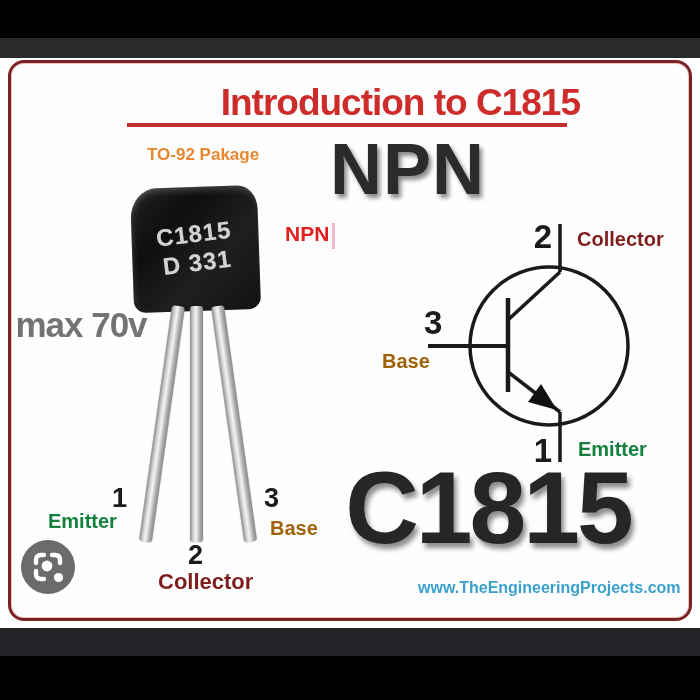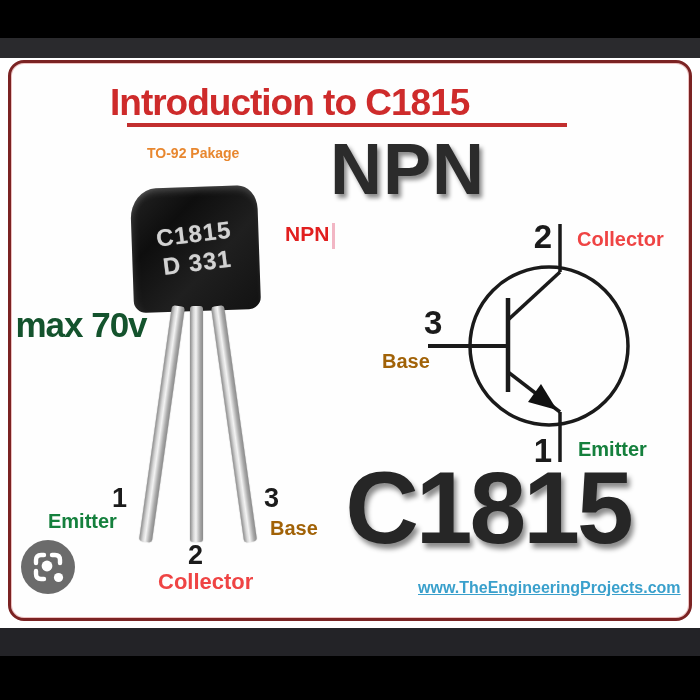--- a/index.html
+++ b/index.html
@@ -12,25 +12,25 @@
   .bar-gray-top     { position:absolute; left:0; top:38px; width:700px; height:20px;  background:#2a2a2d; }
   .bar-gray-bottom  { position:absolute; left:0; top:628px;width:700px; height:28px;  background:#232327; }
   .bar-black-bottom { position:absolute; left:0; top:656px;width:700px; height:44px;  background:#000; }
 
   
   .card { position:absolute; left:8px; top:60px; width:684px; height:561px;
           background:#fefefe; border:3px solid #7b2323; border-radius:16px;
           box-shadow:inset 0 0 0 1px rgba(220,120,120,.45); }
 
   
-  .title { position:absolute; left:110px; top:82px; width:470px; text-align:left;
+  .title { position:absolute; left:110px; top:82px; width:470px; text-align:right;
            font-size:37px; font-weight:bold; letter-spacing:-1px; color:#ce2b2b; }
   .title-underline { position:absolute; left:127px; top:123px; width:440px; height:4px; background:#c22f2f; }
 
-  .to92 { position:absolute; left:147px; top:145px; font-size:14px; font-weight:bold; color:#e8872f; }
+  .to92 { position:absolute; left:147px; top:145px; font-size:17px; font-weight:bold; color:#e8872f; }
 
   .npn-large { position:absolute; left:330px; top:128px; font-size:72px; font-weight:bold;
                color:#2b2b2b; letter-spacing:1px;
                text-shadow:3px 4px 4px rgba(0,0,0,.45); }
 
   .npn-small { position:absolute; left:285px; top:222px; font-size:21px; font-weight:bold; color:#e11f1f; }
   .cursor-artifact { position:absolute; left:332px; top:223px; width:3px; height:26px; background:#f2b6c4; }
 
   
   .pkg-body { position:absolute; left:132px; top:187px; width:127px; height:124px;
@@ -44,40 +44,40 @@
                  text-shadow:0 0 1px rgba(255,255,255,.4); }
   .leg { position:absolute; width:13px; border-radius:3px;
          background:linear-gradient(90deg,#8d8d8d 0%,#d8d8d8 28%,#f3f3f3 46%,#a8a8a8 78%,#8a8a8a 100%);
          box-shadow:0 0 1px rgba(0,0,0,.5); }
   .leg-mid   { left:190px; top:306px; height:236px; }
   .leg-left  { left:172px; top:306px; height:238px; transform:rotate(8deg);  transform-origin:top center; }
   .leg-right { left:211px; top:306px; height:238px; transform:rotate(-8deg); transform-origin:top center; }
 
   
   .ratings { position:absolute; left:0; top:305px; width:162px; text-align:center;
-             font-size:35px; font-weight:bold; color:#14532d; line-height:40px; letter-spacing:-1px; }
+             font-size:35px; font-weight:bold; color:#737373; line-height:40px; letter-spacing:-1px; }
 
   
   .symbol-svg { position:absolute; left:420px; top:200px; }
 
   .pin-num { position:absolute; font-size:33px; font-weight:bold; color:#1b1b1b; }
   .pin-name { position:absolute; font-size:20px; font-weight:bold; }
-  .c-blue   { color:#ef4444; }
+  .c-blue   { color:#7f1d1d; }
   .c-green  { color:#15803d; }
   .c-purple { color:#a16207; }
 
   .pkg-num  { position:absolute; font-size:27px; font-weight:bold; color:#1b1b1b; }
   .pkg-name { position:absolute; font-size:20px; font-weight:bold; }
   .pkg-name-collector { font-size:22px; }
 
   .partnum { position:absolute; left:308px; top:450px; width:360px; text-align:center;
              font-size:102px; font-weight:bold; letter-spacing:-3px; color:#262626;
              text-shadow:3px 5px 5px rgba(0,0,0,.45); }
 
-  .website { position:absolute; left:418px; top:579px; font-size:16px; font-weight:600; color:#3aa0cc;text-decoration:underline; }
+  .website { position:absolute; left:418px; top:579px; font-size:16px; font-weight:600; color:#3aa0cc; }
 
   .lens-btn { position:absolute; left:21px; top:540px; width:54px; height:54px; cursor:pointer; border:none; background:transparent; }
 </style>
 </head>
 <body>
 
 <div id="stage">
 
   <div class="bar-black-top"></div>
   <div class="bar-gray-top"></div>

